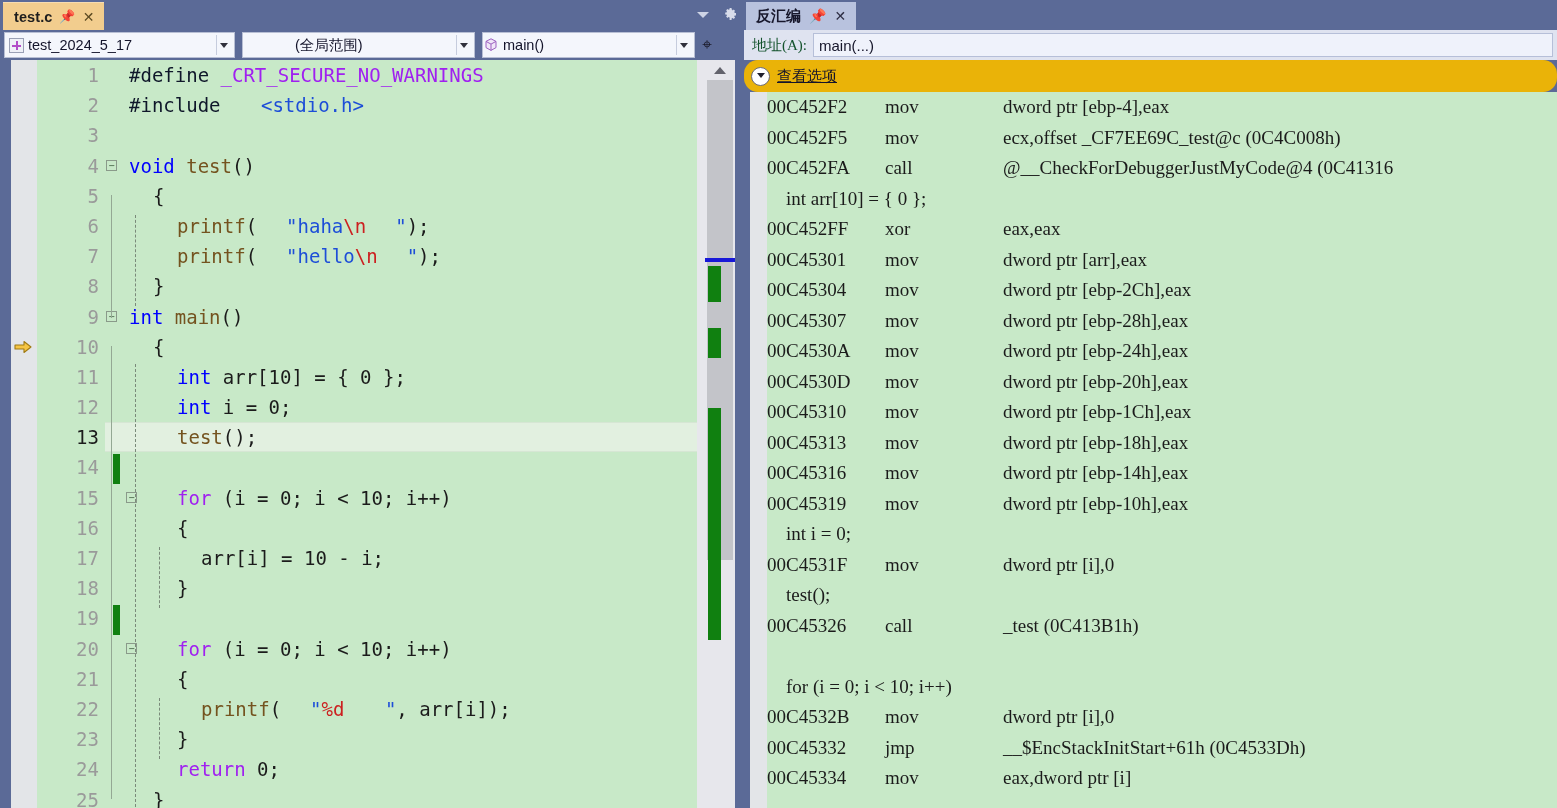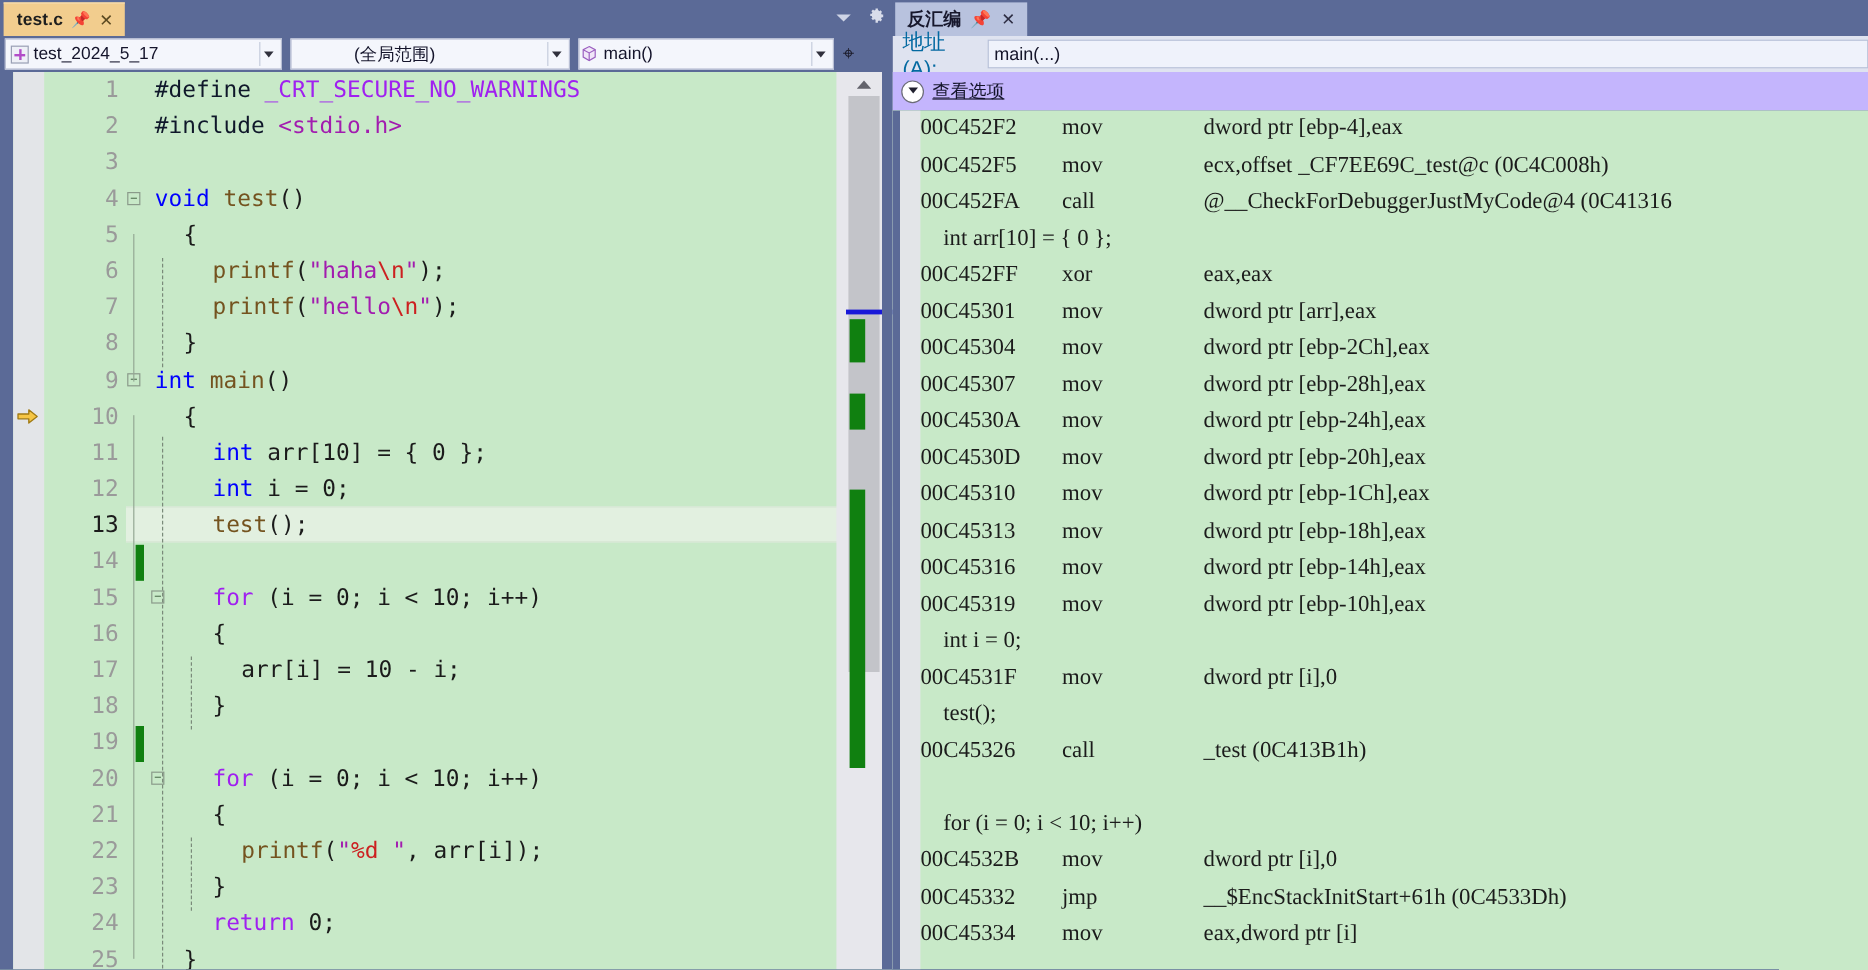--- a/index.html
+++ b/index.html
@@ -123,21 +123,21 @@
   .row.current .rowbg {
     position: absolute; left: 68px; right: -47px; top: 0; height: 30.2px;
     background: #e2f0e0; border-top: 1px solid #d6e6d4; border-bottom: 1px solid #d6e6d4;
   }
   .code {
     position: absolute; left: 92px; top: 0; color: #1b1b1b;
   }
   
   .k-blue   { color: #0000ff; }  
   .k-purple { color: #a020f0; }
-  .k-str    { color: #a21caf; }  
+  .k-str    { color: #1d4ed8; margin-left: 29px; }  
   .k-esc    { color: #cc2020; }
   .k-fn     { color: #74531f; }  
   .k-num    { color: #1b1b1b; }
   .k-pp     { color: #0f172a; }
 
   
   .fold {
     position: absolute; width: 11px; height: 11px;
     border: 1px solid #8a9a8a; background: #c8e9c8;
     top: 9px; left: 69px;
@@ -197,30 +197,30 @@
     display: flex; align-items: center; gap: 8px;
     padding: 0 10px 0 10px;
     background: #b8c2de;
   }
   .d-tab-title { font-size: 15px; font-weight: bold; color: #17172c; }
   .d-tab-pin, .d-tab-close { font-size: 14px; color: #2e2e44; cursor: pointer; line-height: 1; }
   .d-addrbar {
     position: absolute; left: 0; top: 30px; width: 813px; height: 30px;
     background: #dfe3f0; display: flex; align-items: center;
   }
-  .d-addr-label { margin-left: 8px; font-size: 18px; color: #0369a1; }
+  .d-addr-label { margin-left: 8px; font-size: 15px; color: #14532d; font-family: Liberation Serif, serif; }
   .d-addr-input {
     margin-left: 6px; width: 740px; height: 24px;
     background: #eff2fb; border: 1px solid #b6bfd8;
     font-size: 15px; color: #15152a;
     display: flex; align-items: center; padding-left: 5px;
   }
   .d-optbar {
     position: absolute; left: 0; top: 60px; width: 813px; height: 32px;
-    background: #c4b5fd; display: flex; align-items: center;
+    background: #eab308; display: flex; align-items: center; border-radius: 14px;
   }
   .d-opt-chev {
     margin-left: 7px; width: 19px; height: 19px; border-radius: 50%;
     border: 1px solid #6b6b78; background: #ffffff;
     display: flex; align-items: center; justify-content: center;
     cursor: pointer;
   }
   .d-opt-chev::after {
     content: ""; width: 0; height: 0; margin-top: -2px;
     border-left: 4px solid transparent; border-right: 4px solid transparent;

